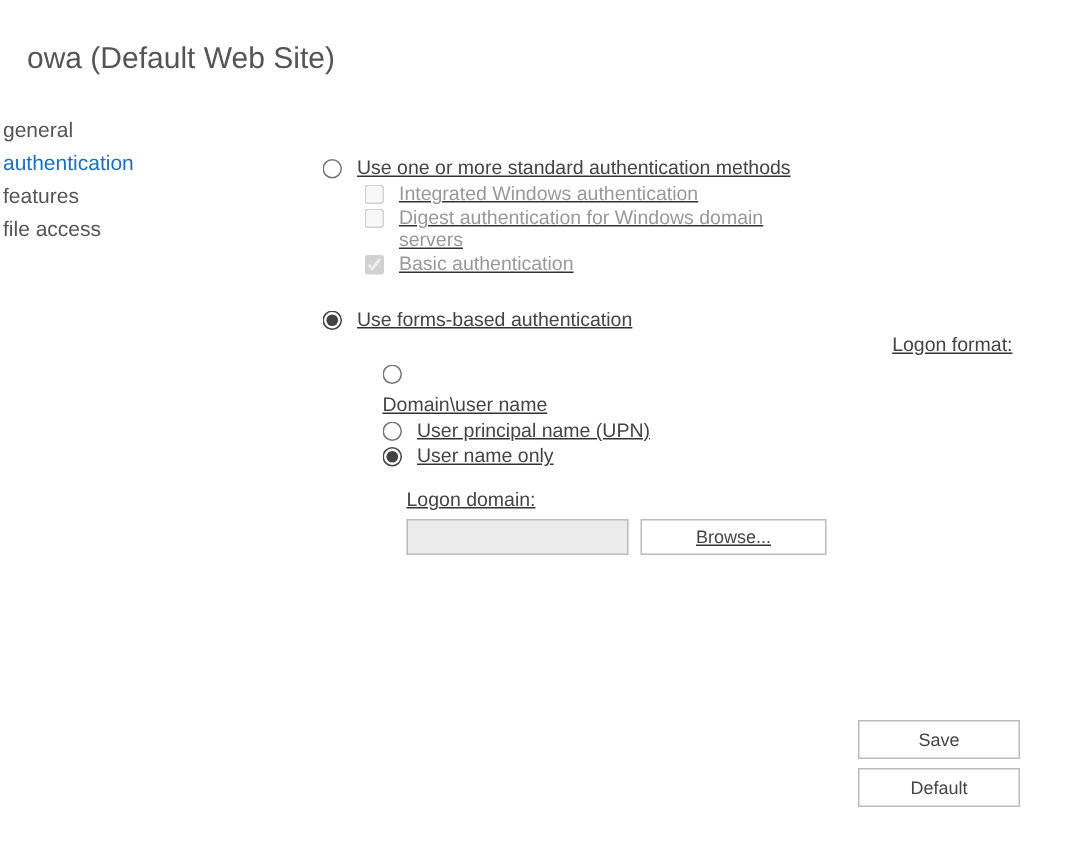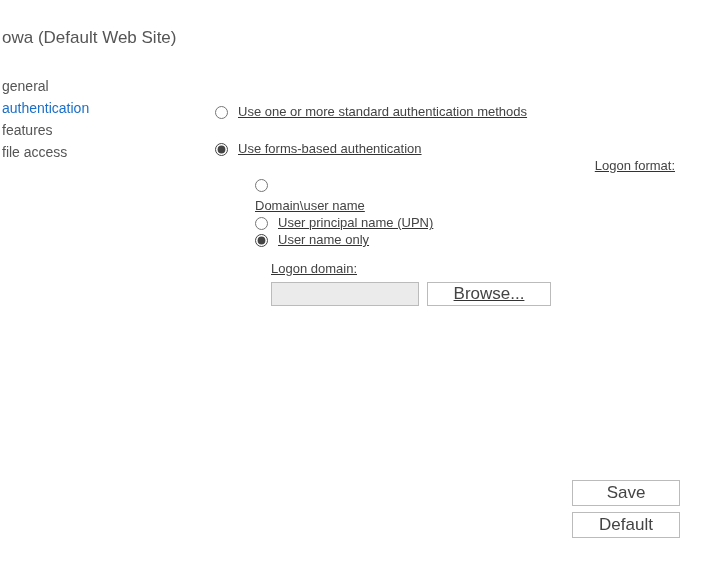--- a/index.html
+++ b/index.html
@@ -13,23 +13,23 @@
   background: #fff;
   overflow: hidden;
 }
 .page {
   position: relative;
   width: 710px;
   height: 568px;
 }
 .title {
   position: absolute;
-  left: 2px;
+  left: 18px;
   top: 28px;
-  font-size: 17px;
+  font-size: 20px;
   font-weight: 300;
   color: #555;
 }
 .sidebar {
   position: absolute;
   left: 2px;
   top: 75px;
   width: 160px;
 }
 .sidebar-item {
@@ -108,21 +108,21 @@
   border: 1px solid #bbb;
   background: #ebebeb;
   box-sizing: border-box;
   padding: 0 4px;
 }
 .btn {
   height: 24px;
   border: 1px solid #bbb;
   background: #fff;
   font-family: inherit;
-  font-size: 17px;
+  font-size: 12px;
   color: #444;
   cursor: pointer;
   padding: 0;
   box-sizing: border-box;
 }
 .browse-btn { width: 124px; }
 .footer {
   position: absolute;
   right: 30px;
   bottom: 30px;
@@ -154,20 +154,34 @@
       <span>file access</span>
     </div>
   </div>
 
   <div class="content">
 
     <div class="auth-group">
       <div class="radio-row">
         <input type="radio" name="authmode" style="">
         <span class="label-en">Use one or more standard authentication methods</span>
+      </div>
+      <div class="subopts">
+        <div class="subopt-row">
+          <input type="checkbox" disabled="" style="">
+          <span class="label-dis">Integrated Windows authentication</span>
+        </div>
+        <div class="subopt-row">
+          <input type="checkbox" disabled="" style="">
+          <span class="label-dis" style="max-width:260px">Digest authentication for Windows domain servers</span>
+        </div>
+        <div class="subopt-row">
+          <input type="checkbox" checked="" disabled="" style="">
+          <span class="label-dis">Basic authentication</span>
+        </div>
       </div>
     </div>
 
     <div class="auth-group">
       <div class="radio-row">
         <input type="radio" name="authmode" checked="" style="">
         <span class="label-en">Use forms-based authentication</span>
       </div>
       <div class="section-label">Logon format:</div>
 

